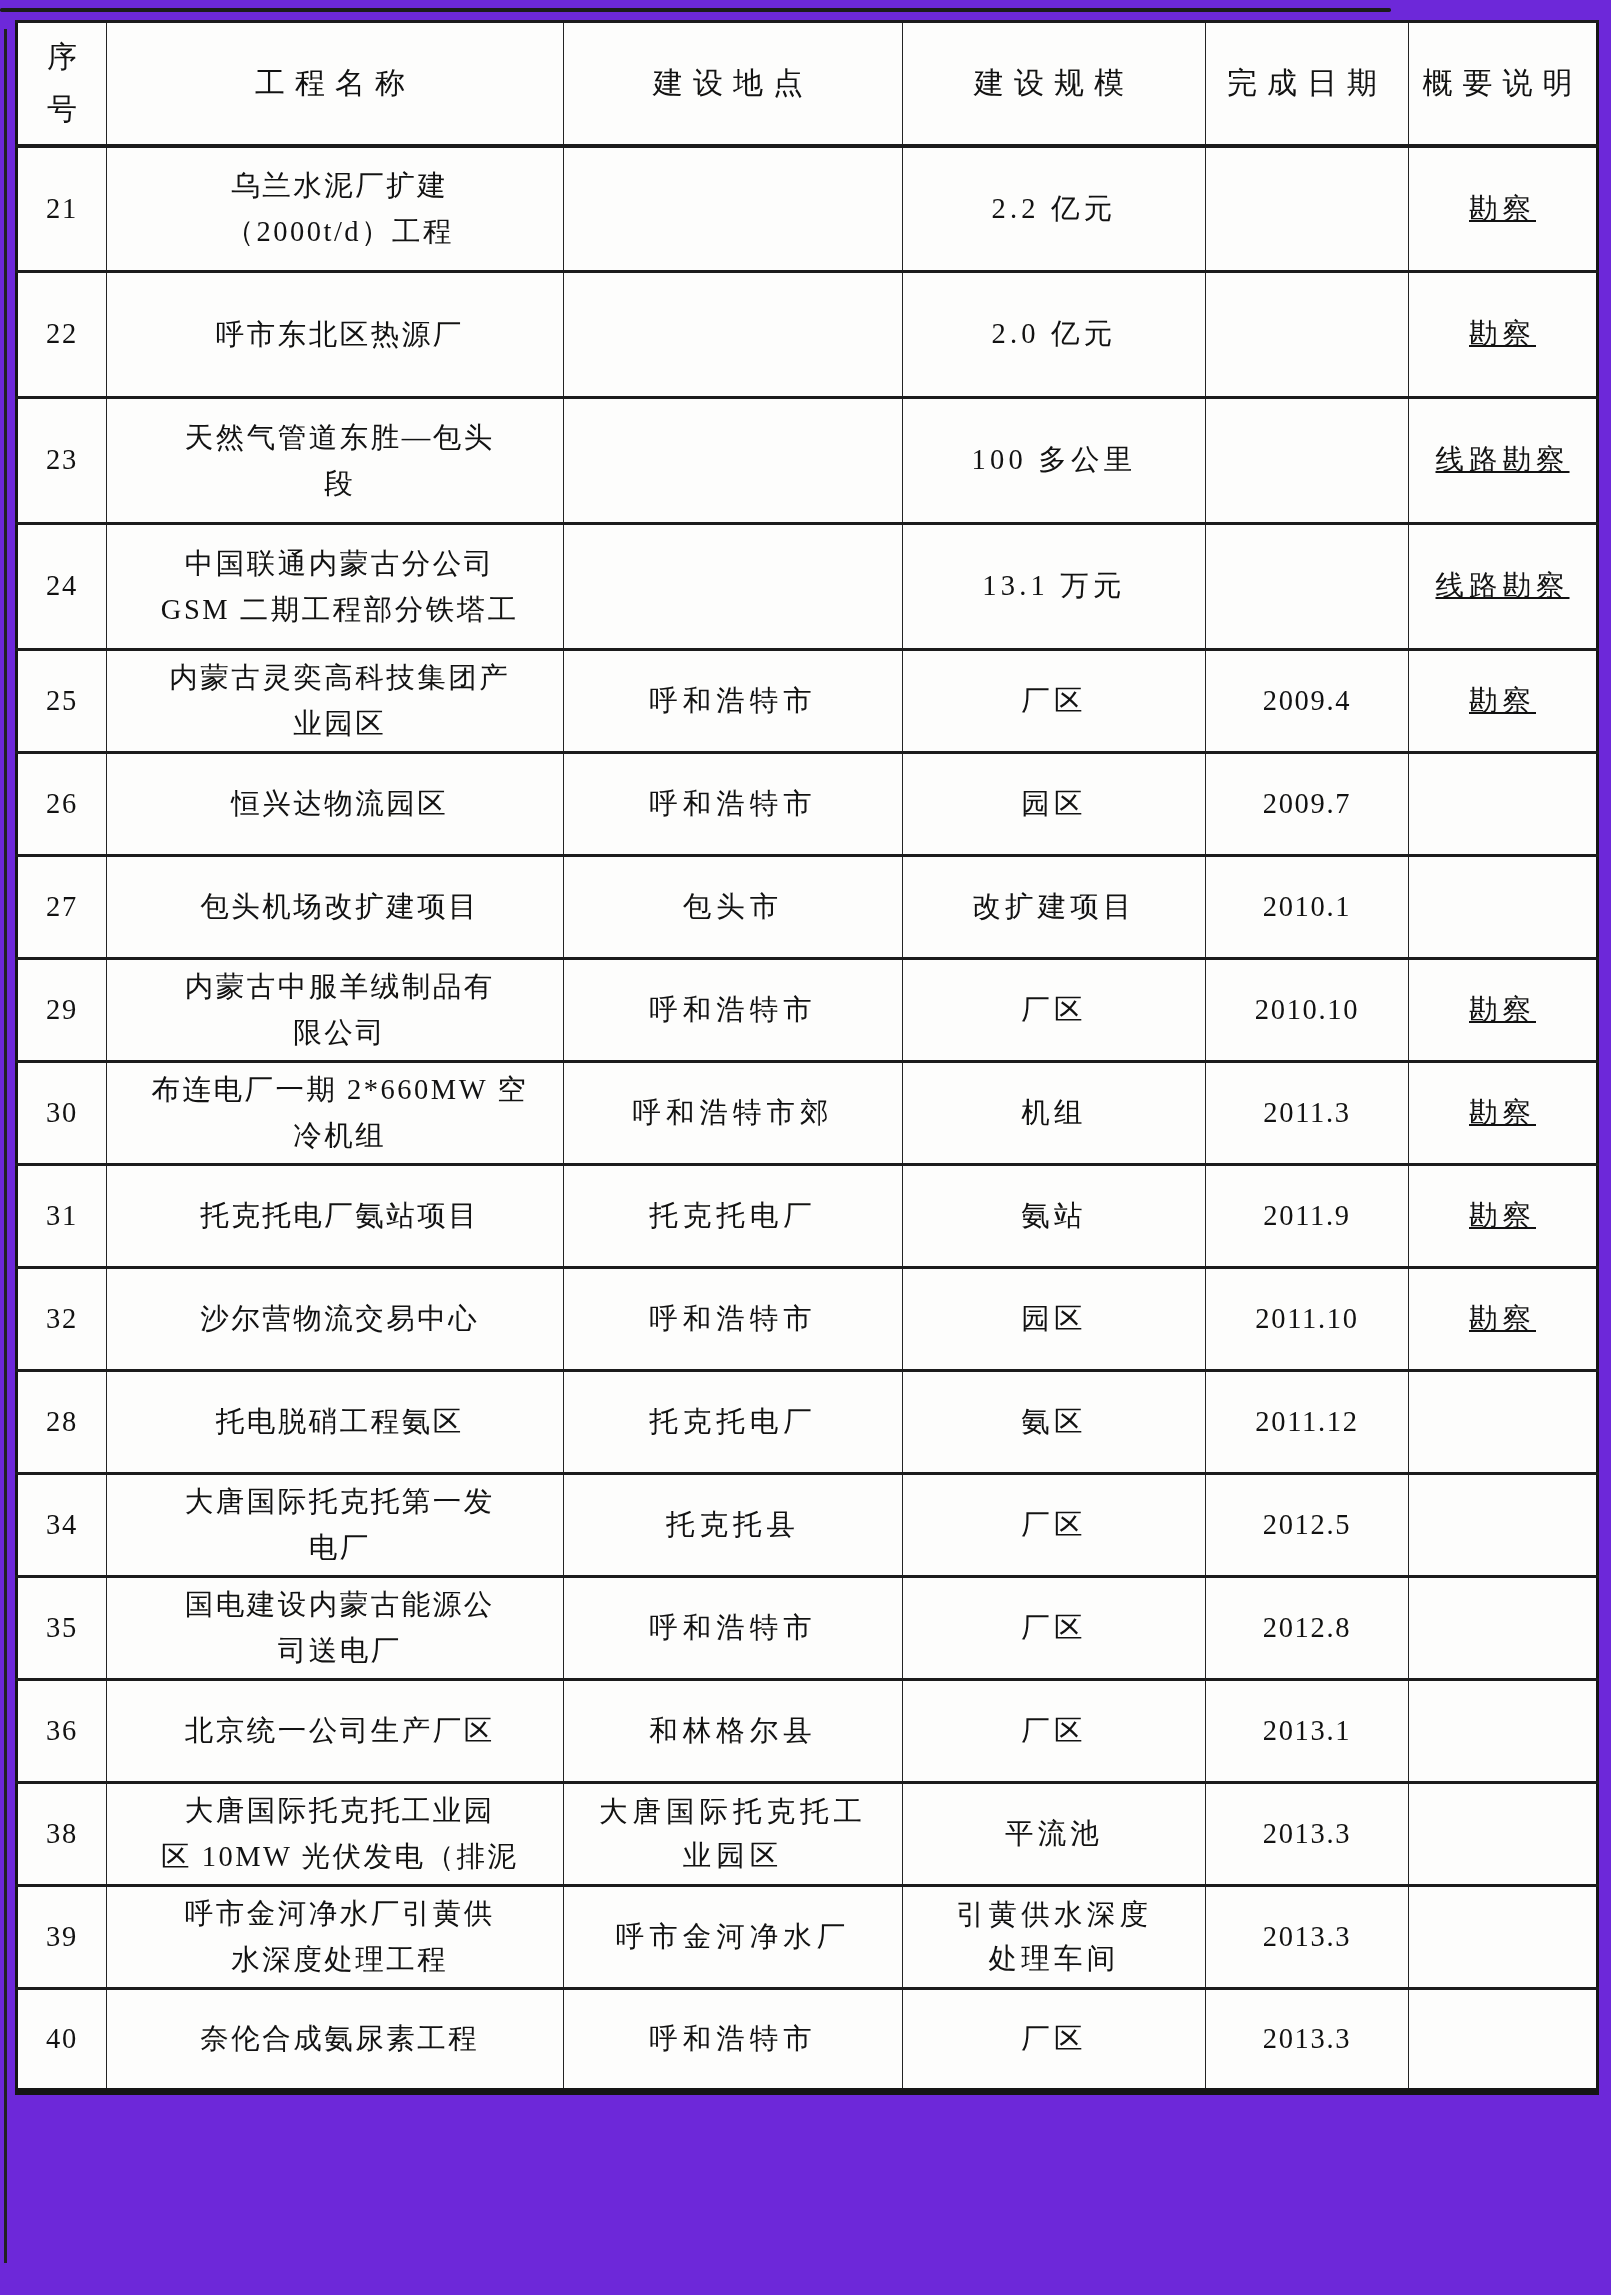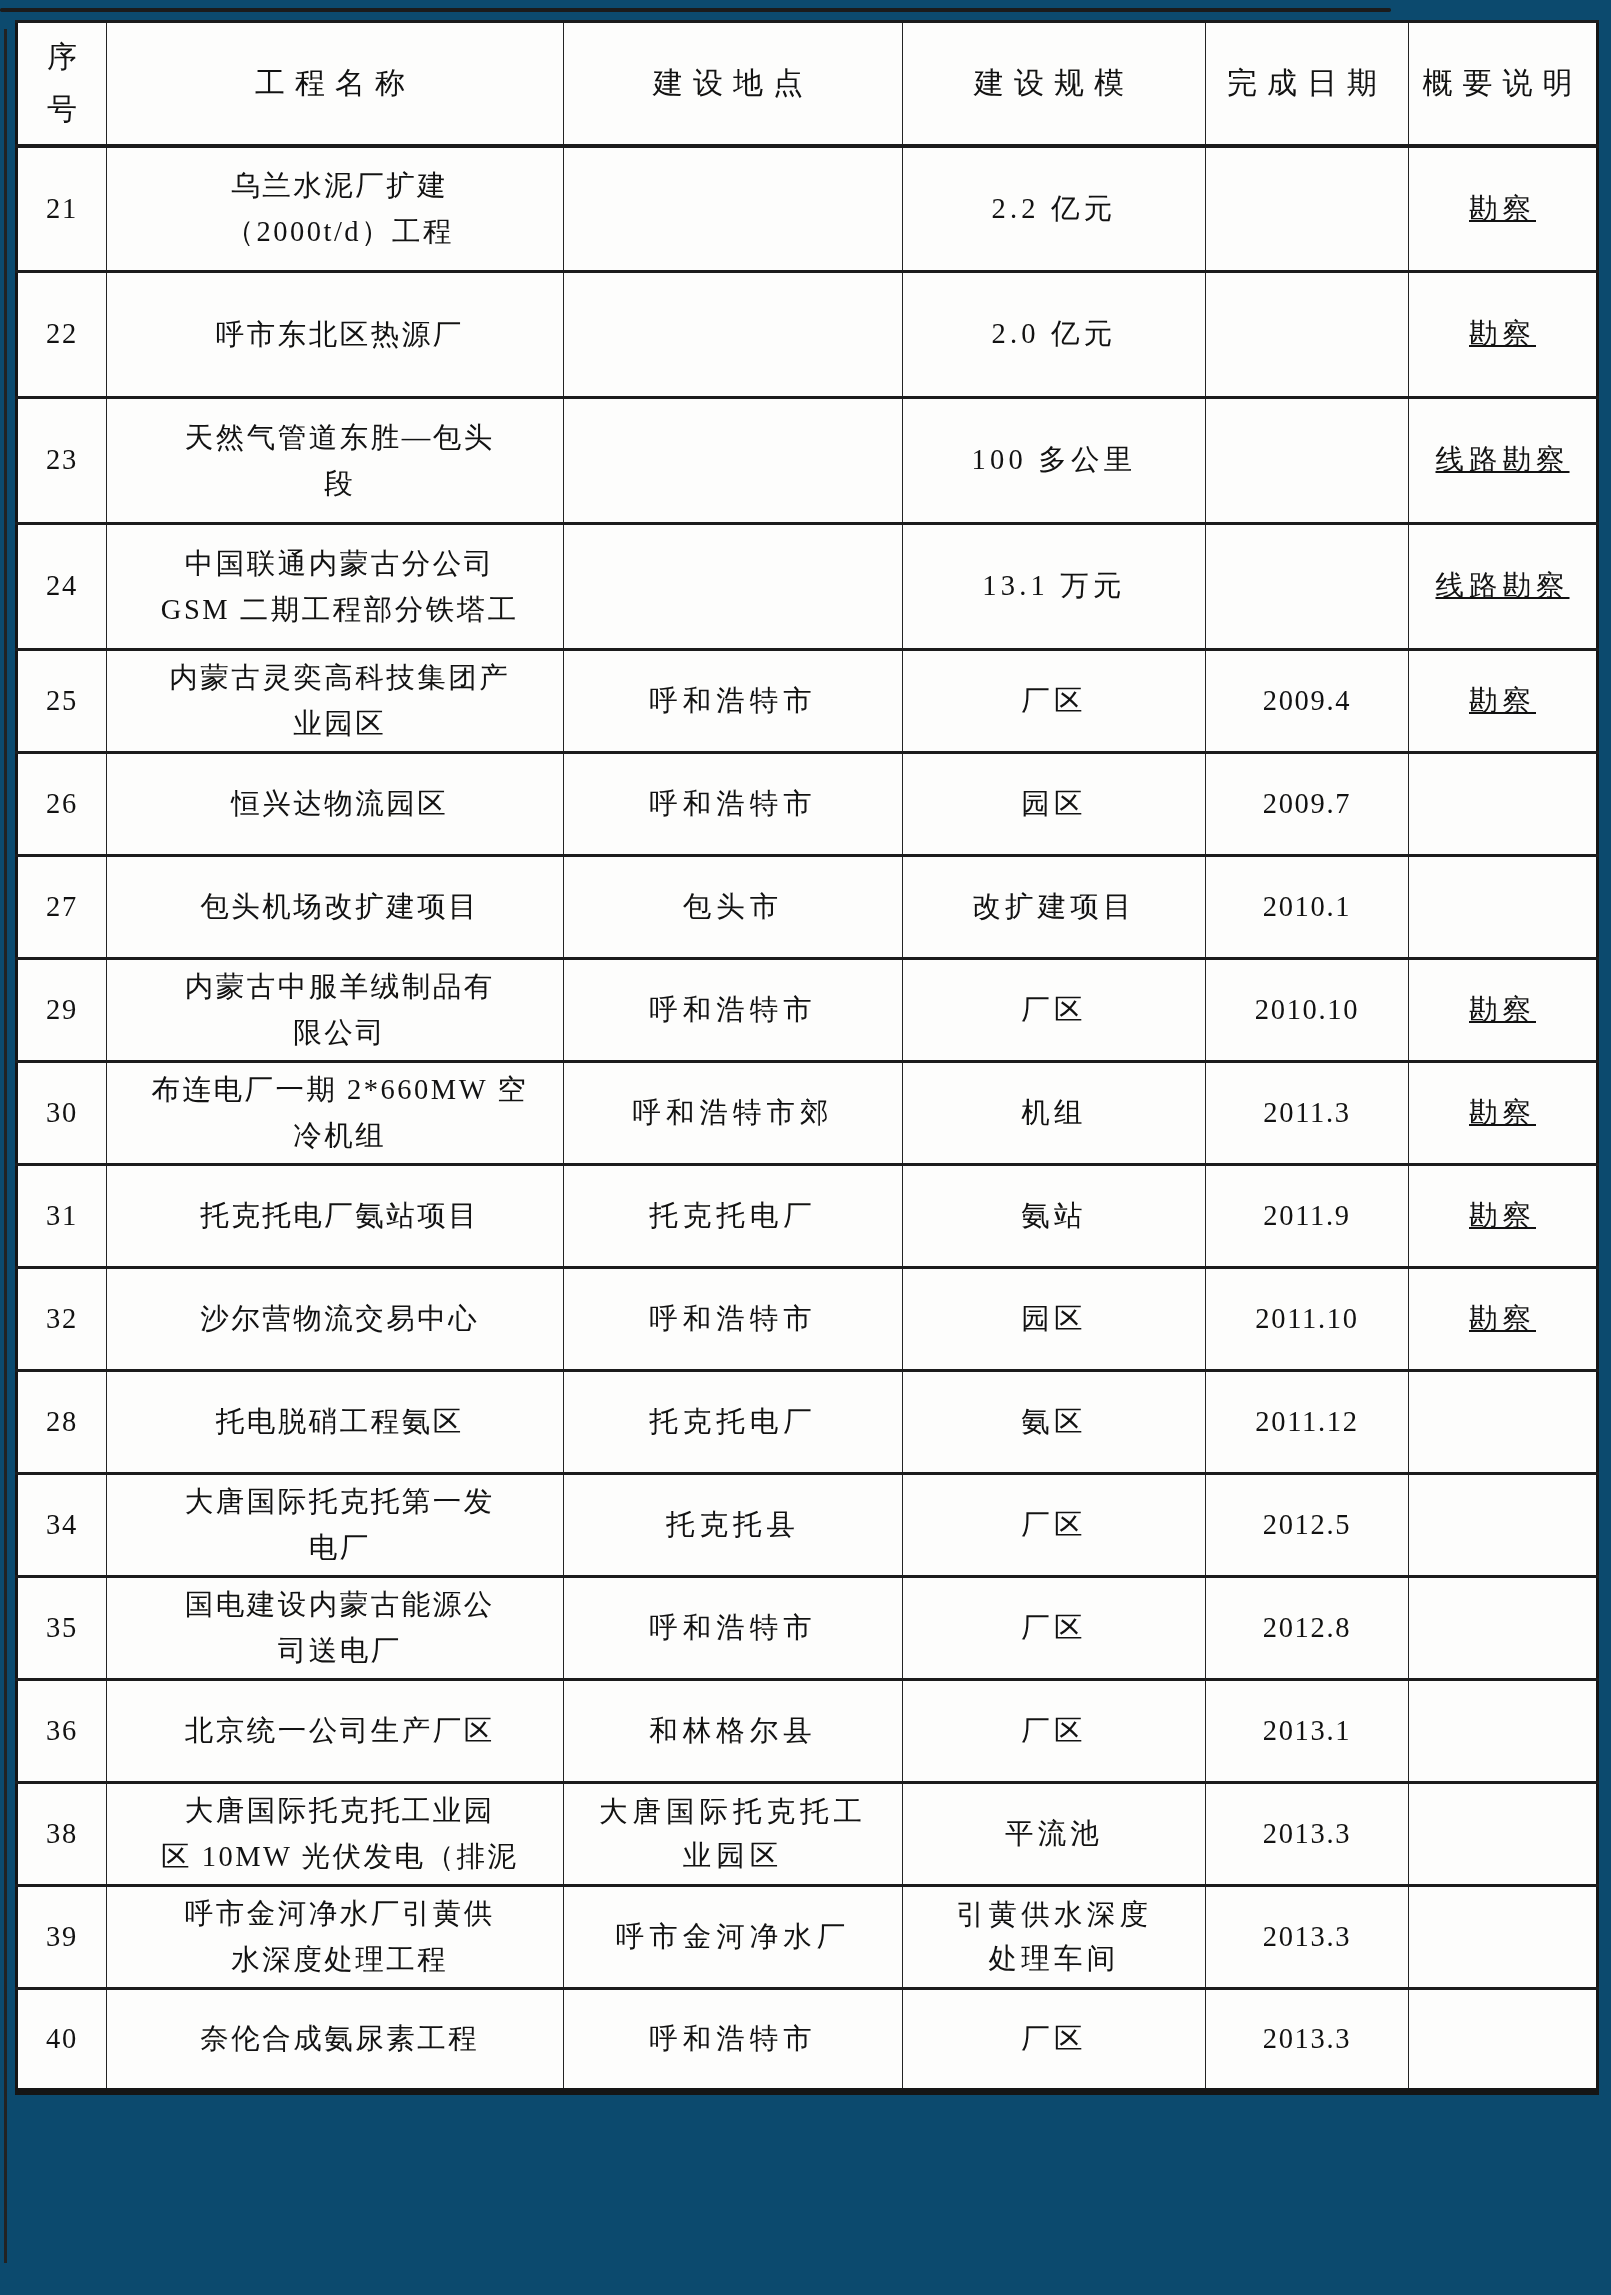--- a/index.html
+++ b/index.html
@@ -3,21 +3,21 @@
 <meta charset="utf-8">
 <style>
   html,body{
     margin:0;padding:0;
     width:1612px;height:2295px;
     background:#ffffff;
     font-family:"Liberation Serif","DejaVu Serif",serif;
     color:#121212;
     overflow:hidden;
   }
-  .page{position:absolute;inset:0;background:#0c4a6e;}
+  .page{position:absolute;inset:0;background:#6d28d9;}
   
   .scan-edge-top{
     position:absolute;top:7.5px;left:0;width:1391px;height:4.2px;
     background:#1b1b1b;border-radius:1.7px;
   }
   .scan-edge-left{
     position:absolute;top:28.5px;left:4.2px;width:2.5px;height:2234px;
     background:#222222;
   }
   table.projects{

